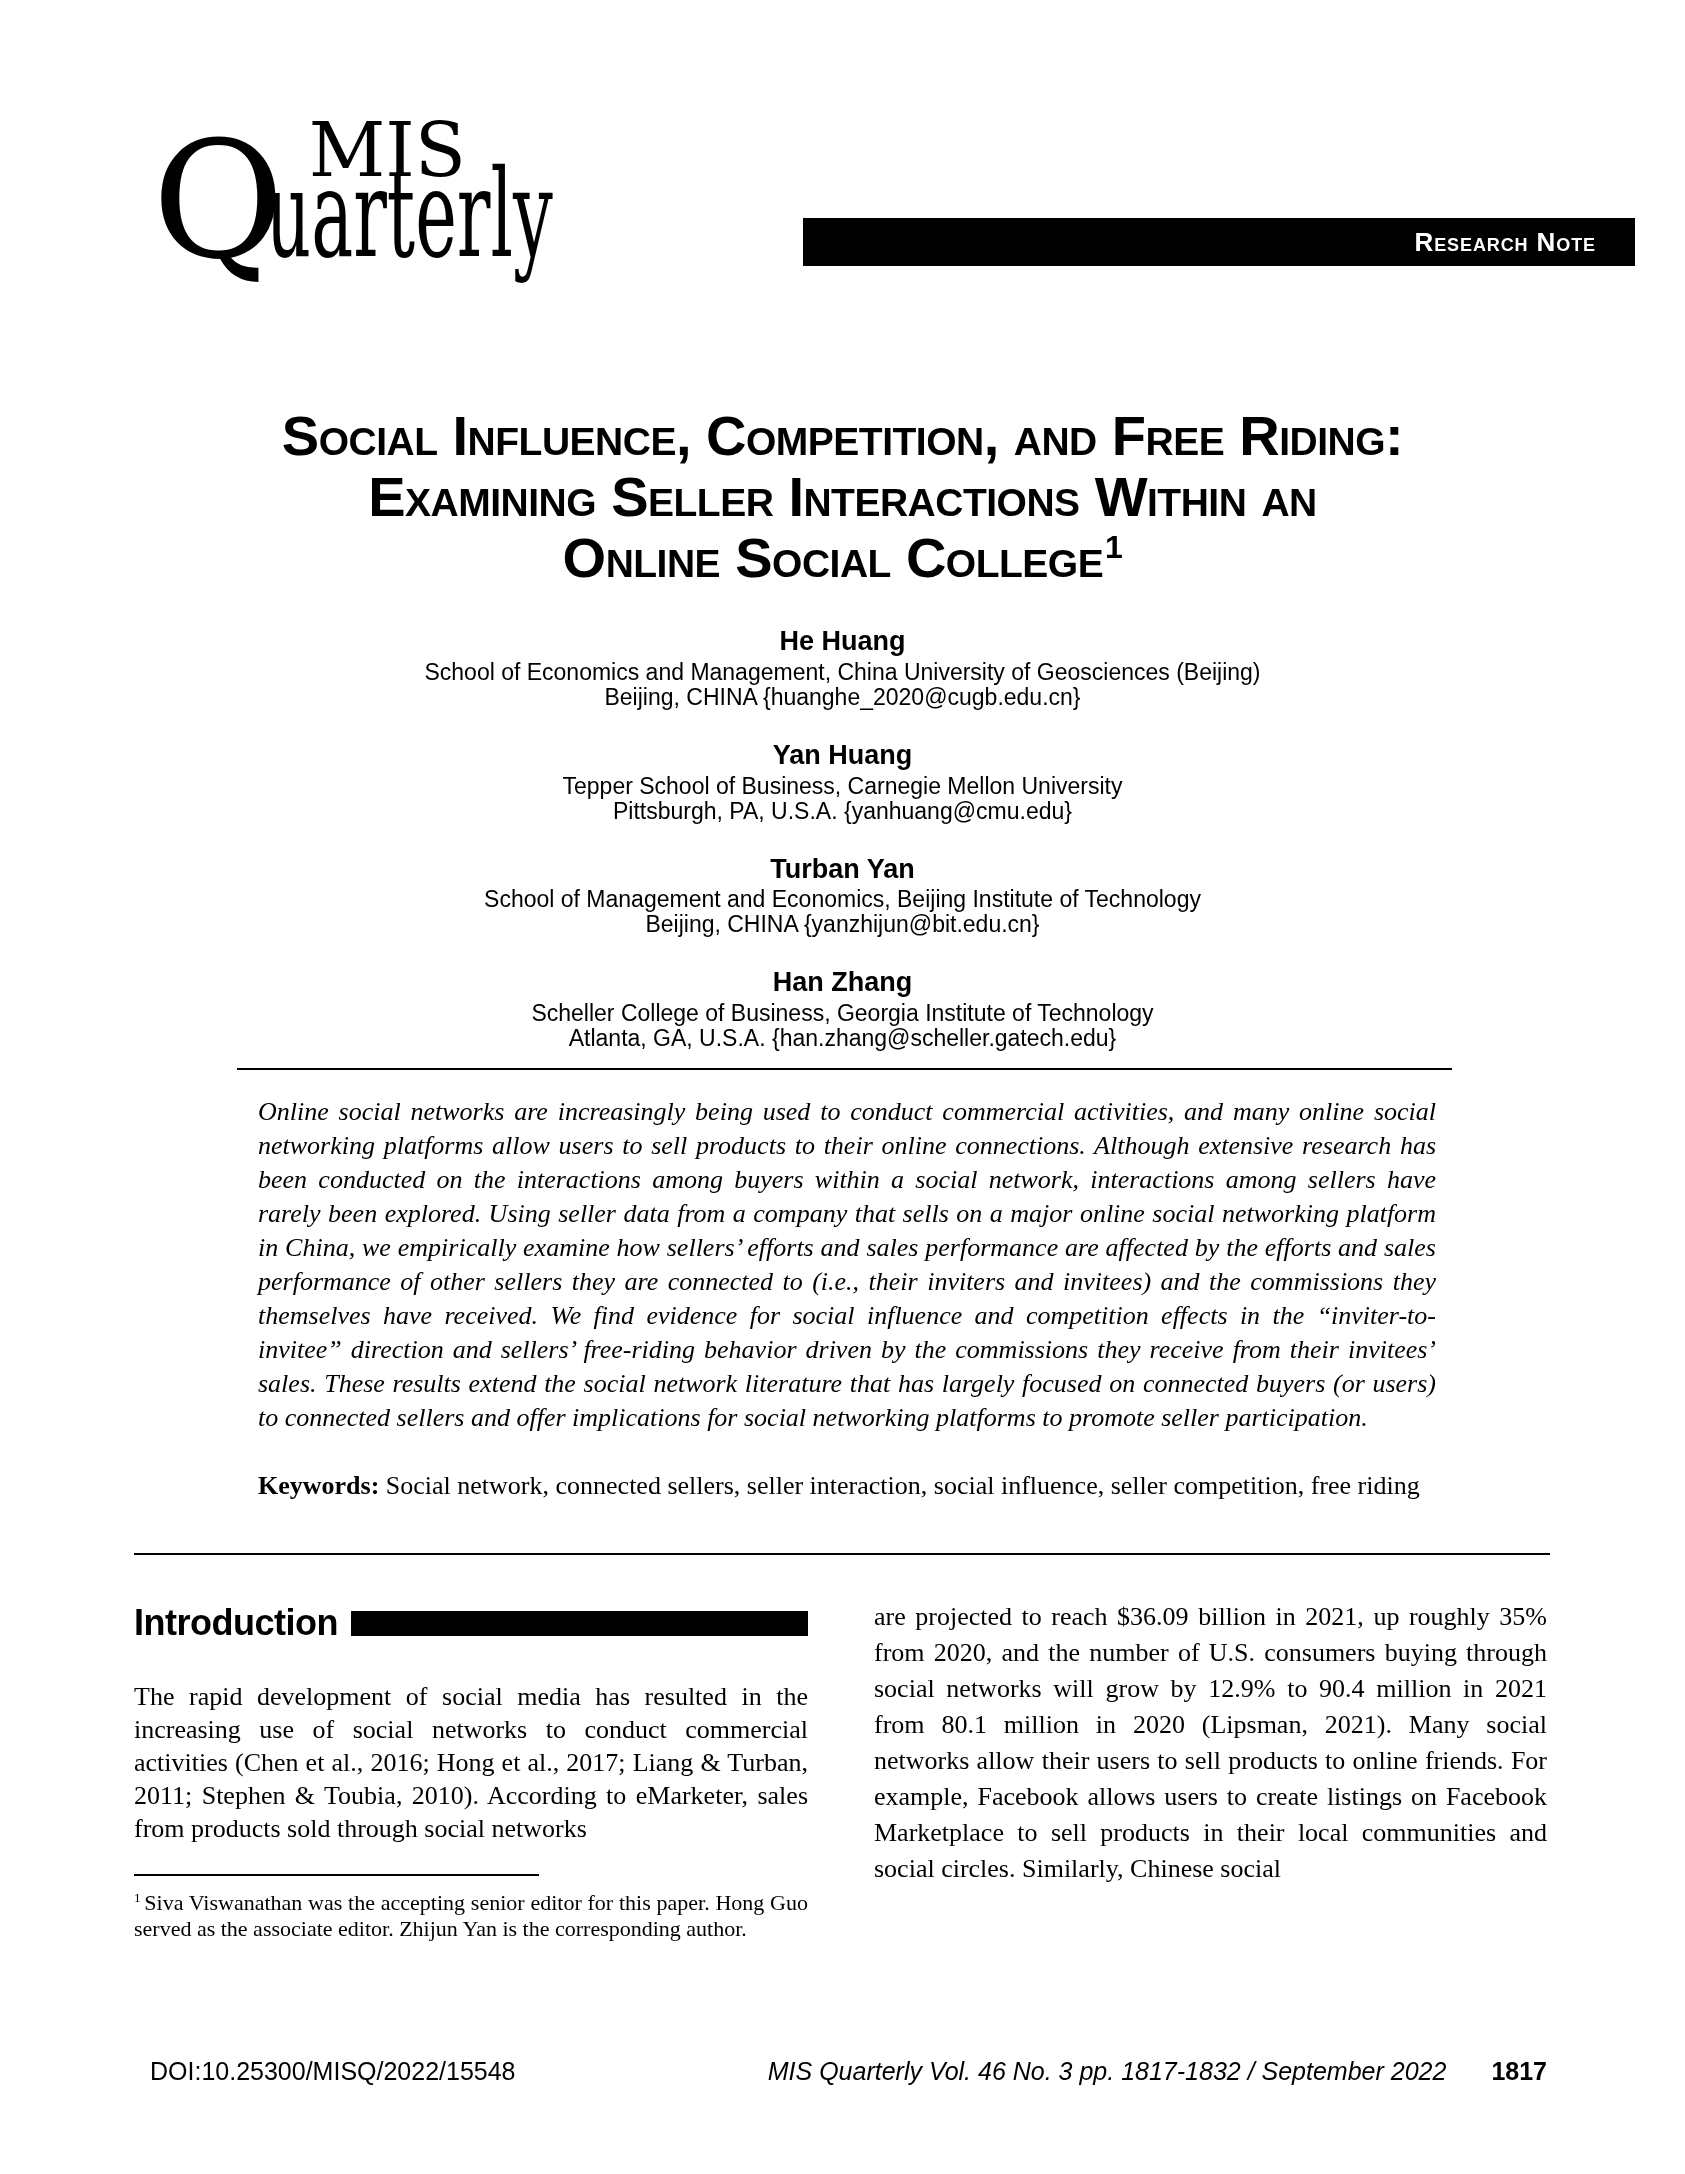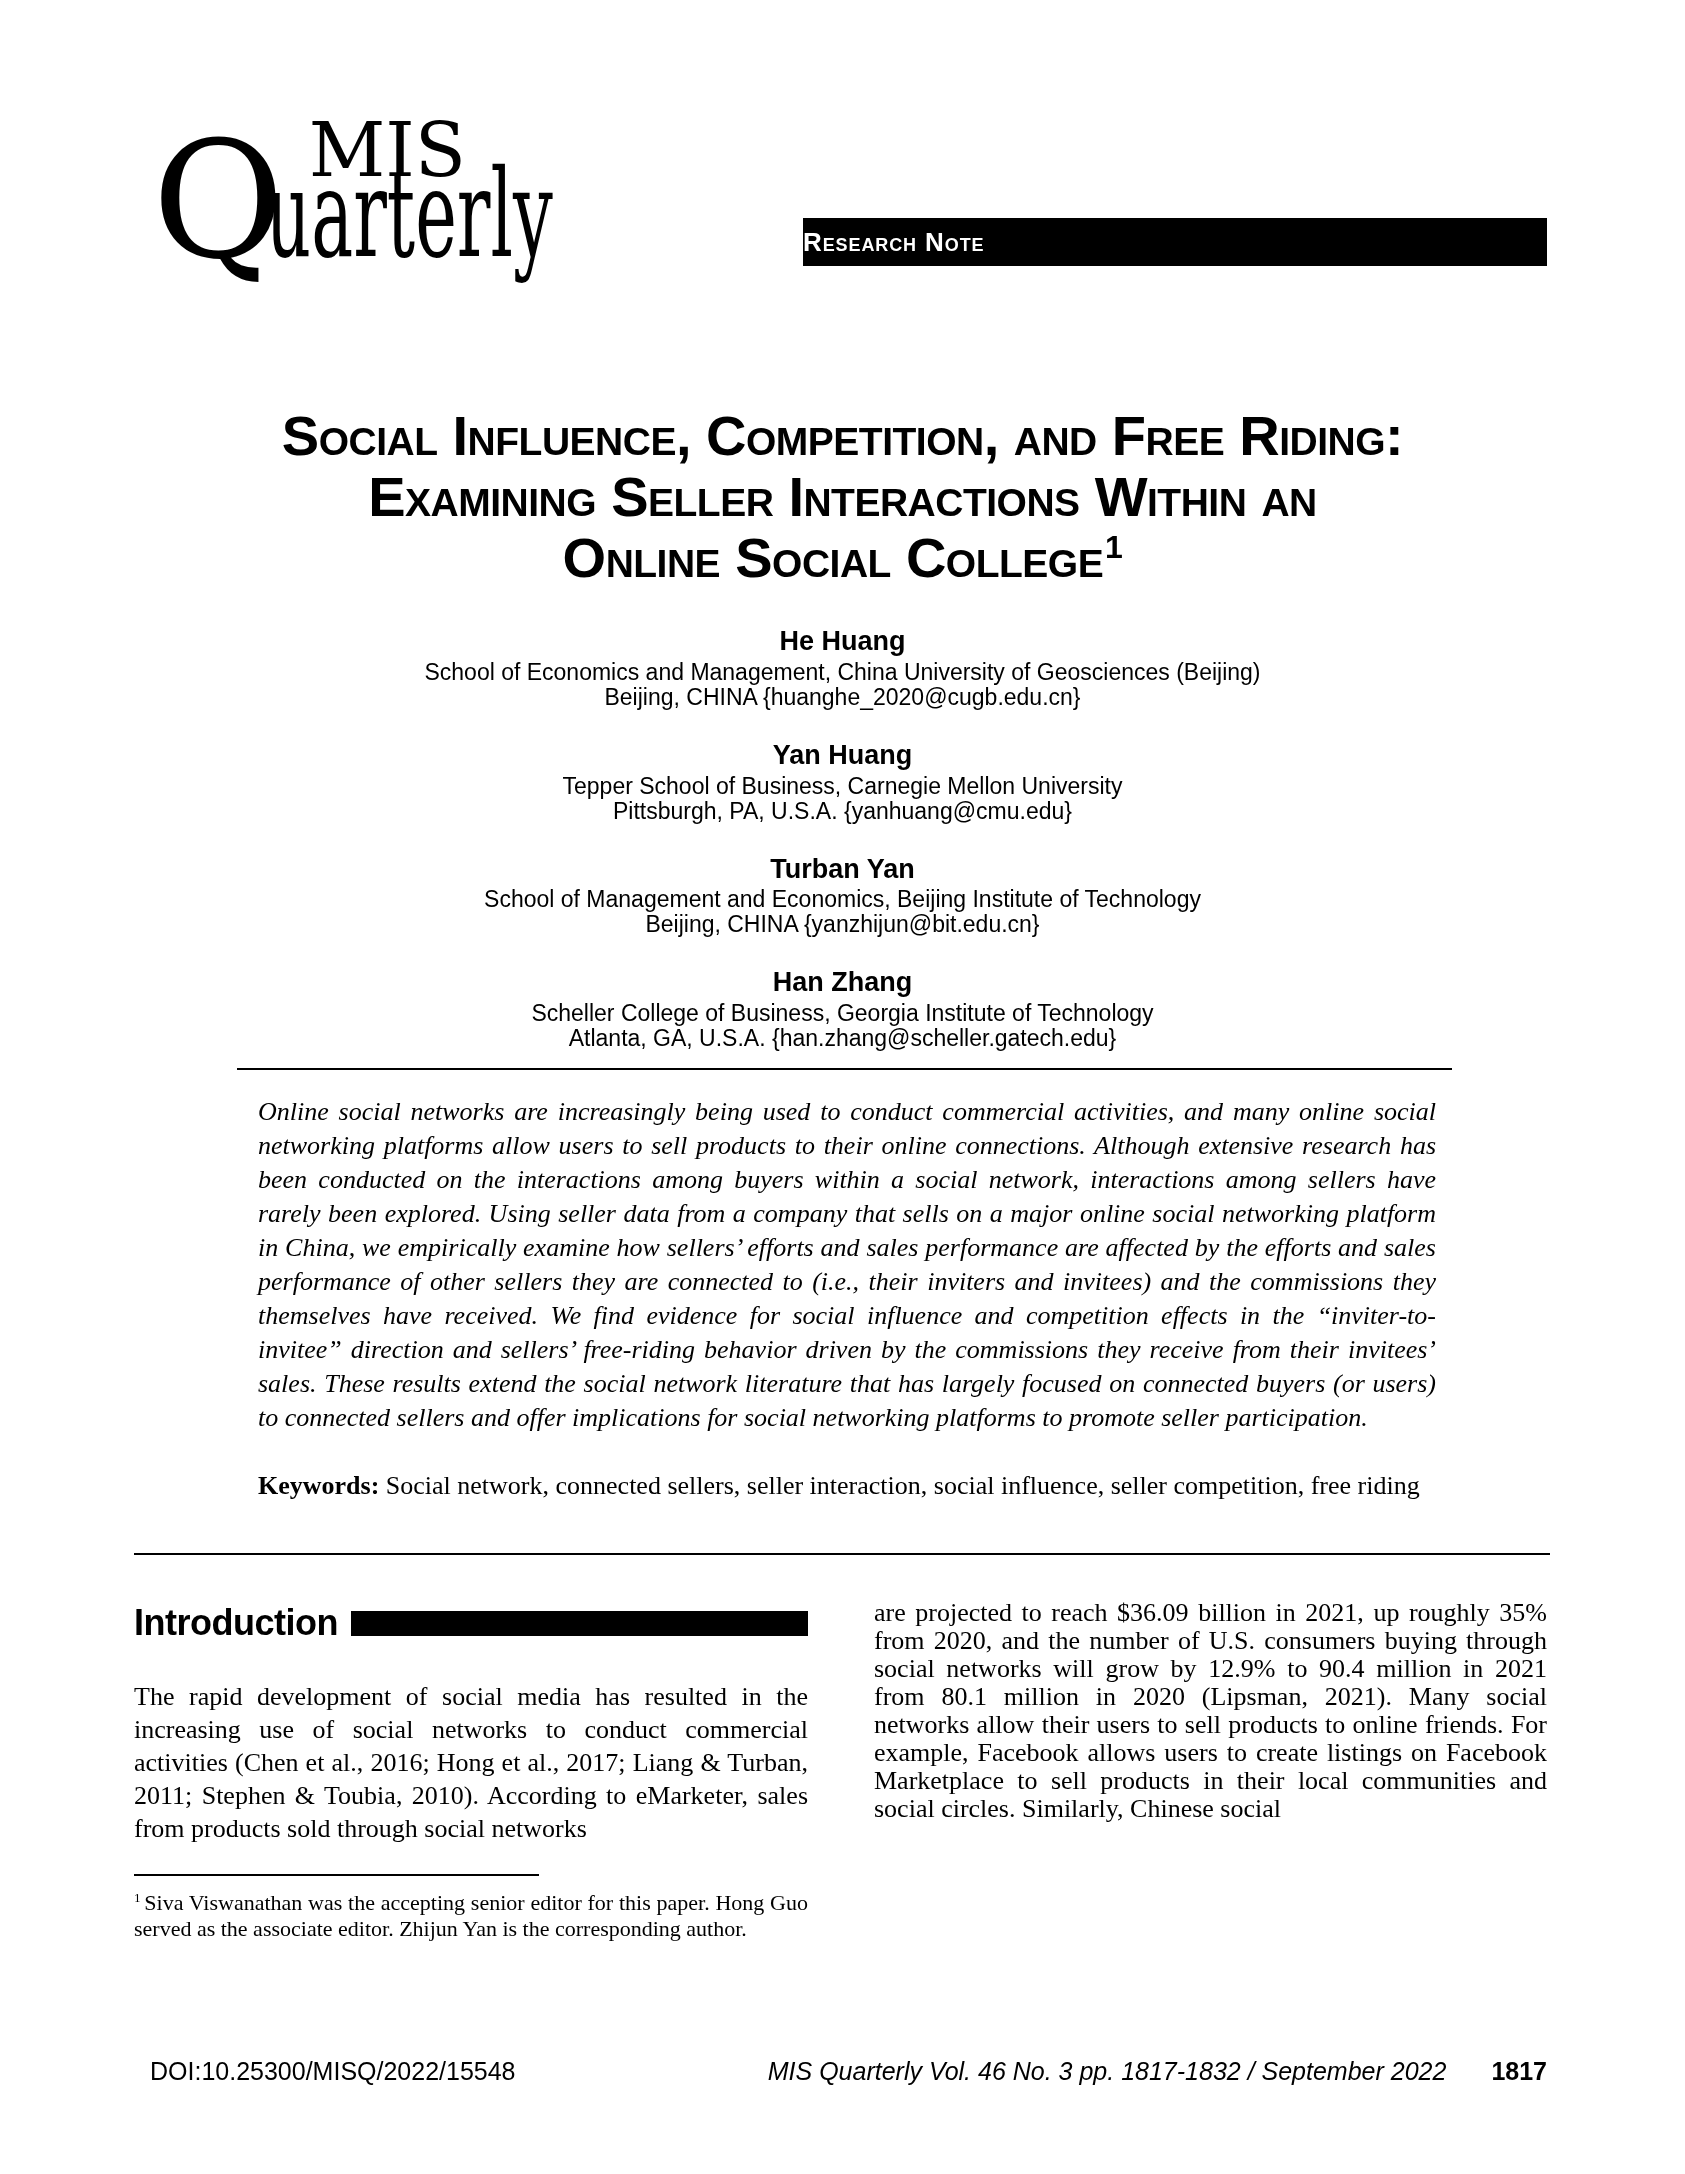--- a/index.html
+++ b/index.html
@@ -6,22 +6,22 @@
   .page {
     position:relative; width:1685px; height:2174px; background:#ffffff;
     color:#000; font-family:"Liberation Serif", serif; overflow:hidden;
   }
 
   
   .logo-svg { position:absolute; left:139px; top:67px; overflow:visible; }
 
   
   .banner {
-    position:absolute; left:803px; top:218px; width:744px; height:48px;
-    background:#000; color:#fff; 
+    position:absolute; left:803px; top:218px; width:832px; height:48px;
+    background:#000; color:#fff; text-align:right;
     font-family:"Liberation Sans", sans-serif; font-weight:700;
     font-variant:small-caps; font-size:26px; line-height:48px;
     letter-spacing:0.9px; padding-right:39px; box-sizing:border-box;
   }
 
   
   .title-block { position:absolute; left:0; right:0; top:405px; text-align:center; }
   .title-line {
     font-family:"Liberation Sans", sans-serif; font-weight:700;
     font-variant:small-caps; font-size:56px; line-height:61px;
@@ -56,21 +56,21 @@
   
   .col-left  { position:absolute; left:134px; top:1602px; width:674px; height:390px; }
   .col-right { position:absolute; left:874px; top:1599px; width:673px; }
   .intro-row { display:flex; align-items:center; height:41px; }
   .intro-heading {
     font-family:"Liberation Sans", sans-serif; font-weight:700;
     font-size:36px; line-height:41px; letter-spacing:-0.5px; white-space:nowrap;
   }
   .intro-bar { flex:1; height:25px; background:#000; margin-left:13px; margin-top:2.8px; }
   .body-par { margin:37px 0 0 0; font-size:26px; line-height:33px; text-align:justify; }
-  .col-right .body-par { margin:0; line-height:28px; }
+  .col-right .body-par { margin:0; line-height:36px; }
 
   
   .footnote-rule { position:absolute; left:0; top:272px; width:405px; border-top:2.8px solid #000; }
   .footnote {
     position:absolute; left:0; top:288px; width:674px;
     font-size:22px; line-height:26.4px; text-align:justify;
   }
   .fn-sup { font-size:60%; vertical-align:super; line-height:0; margin-right:3.7px; }
 
   

